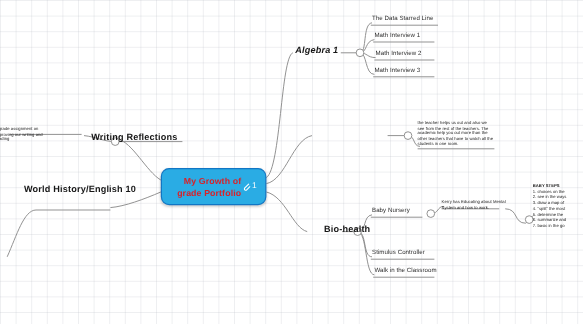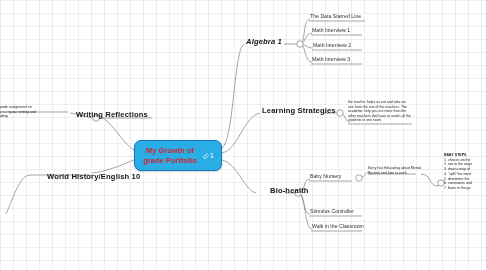--- a/index.html
+++ b/index.html
@@ -49,21 +49,21 @@
     padding: 0 4px;
     box-shadow: 0 1px 2px rgba(0,0,0,0.18);
   }
   .central-text {
     font-size: 7.3px;
     font-weight: bold;
     color: #d8222a;
     line-height: 9.6px;
     white-space: normal;
     width: 62px;
-    text-align: center;
+    text-align: right;
     letter-spacing: 0.1px;
   }
   .attach {
     display: flex;
     align-items: center;
     gap: 1px;
     margin-left: 1px;
   }
   .attach svg { display: block; }
   .attach-count {
@@ -184,21 +184,20 @@
     </div>
   </div>
 
   <div class="node primary" style="left:246px; top:37px;font-style:italic;">Algebra 1</div>
 
   <div class="node secondary" style="left:310px; top:13px;">The Data Starred Line</div>
   <div class="node secondary" style="left:312px; top:27px;">Math Interview 1</div>
   <div class="node secondary" style="left:313px; top:42px;">Math Interview 2</div>
   <div class="node secondary" style="left:312px; top:56px;">Math Interview 3</div>
 
-  <div class="node primary" style="left:262px; top:106px;">Learning Strategies</div>
 
   <div class="node note note-w" style="left:348px; top:100px;">the teacher helps us out and also we see from the rest of the teachers. The academic help you out more than the other teachers that have to watch all the students in one room.</div>
 
   <div class="node primary" style="left:270px; top:186px;">Bio-health</div>
 
   <div class="node secondary" style="left:310px; top:173px;">Baby Nursery</div>
   <div class="node secondary" style="left:310px; top:208px;">Stimulus Controller</div>
   <div class="node secondary" style="left:312px; top:223px;">Walk in the Classroom</div>
 
   <div class="node note note-b" style="left:368px; top:166px;">Kerry has Educating about Mental System and how to work.</div>
@@ -211,15 +210,15 @@
     <div>4. "split" the most</div>
     <div>5. determine the</div>
     <div>6. summarize and</div>
     <div>7. basic in the go</div>
   </div>
 
   <div class="node primary" style="left:76px; top:110px;text-align:right;">Writing Reflections</div>
 
   <div class="node note note-l" style="left:-4px; top:105px;">a grade assignment on improving our writing and reading</div>
 
-  <div class="node primary" style="left:20px; top:172px;margin-left:27px;">World History/English 10</div>
+  <div class="node primary" style="left:20px; top:153px;">World History/English 10</div>
 
 </div>
 
 </body></html>

